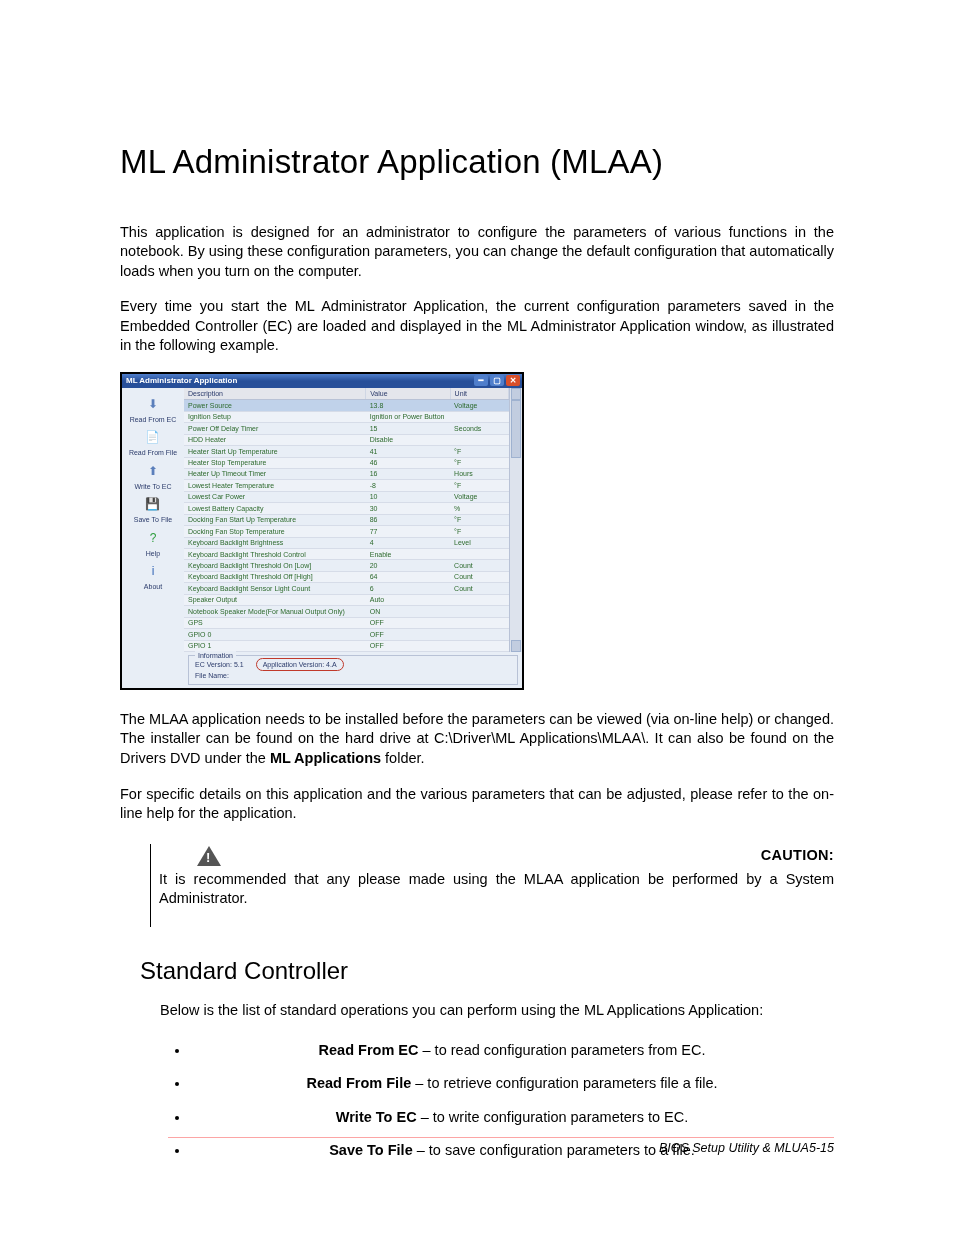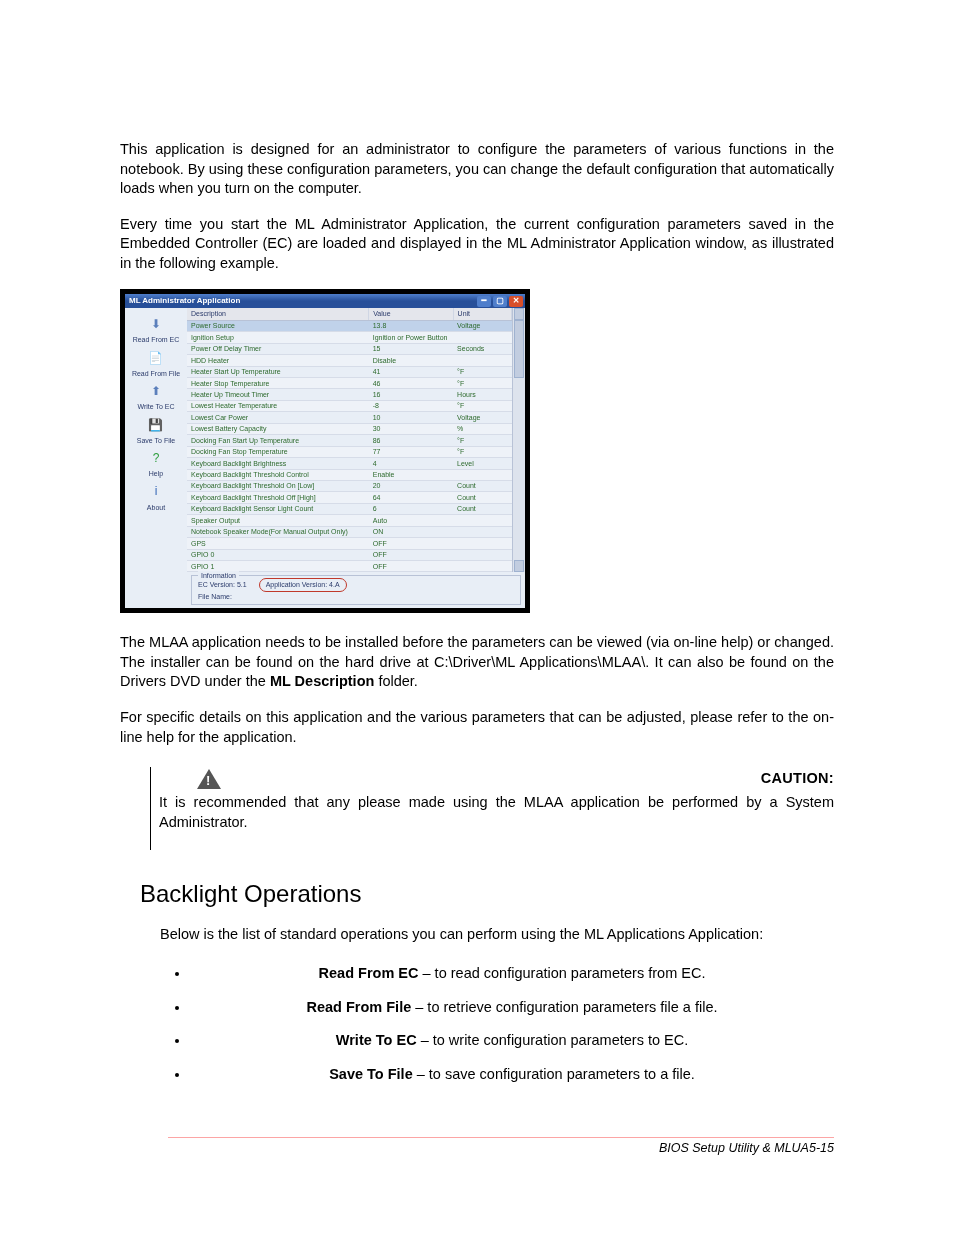--- a/index.html
+++ b/index.html
@@ -30,21 +30,21 @@
   }
   p { margin: 0 0 16px 0; text-align: justify; }
   .indent { margin-left: 40px; }
   ul.ops { list-style: disc; margin: 20px 0 0 70px; padding: 0; text-align: center; }
   ul.ops li { margin: 0 0 14px 0; }
   .b { font-weight: bold; }
 
   
   .appshot {
     width: 400px;
-    border: 5px solid #000000;
+    border: 2px solid #000000;
     margin: 0 0 20px 0;
     font-family: Tahoma, Arial, sans-serif;
     font-size: 7px;
     color: #0a3a6a;
     background: #e8eef6;
   }
   .titlebar {
     display: flex;
     align-items: center;
     justify-content: space-between;
@@ -155,20 +155,21 @@
     font-size:12.5px;
     padding-top:2px;
     margin-left:48px;
   }
 </style>
 </head>
 <body>
 
 <div class="page">
 
+  <h1>ML Administrator Application (MLAA)</h1>
 
   <p>This application is designed for an administrator to configure the parameters of various functions in the notebook. By using these configuration parameters, you can change the default configuration that automatically loads when you turn on the computer.</p>
   <p>Every time you start the ML Administrator Application, the current configuration parameters saved in the Embedded Controller (EC) are loaded and displayed in the ML Administrator Application window, as illustrated in the following example.</p>
 
   <div class="appshot">
     <div class="titlebar">
       <span>ML Administrator Application</span>
       <span class="tbtns">
         <span>━</span>
         <span>▢</span>
@@ -335,34 +336,34 @@
             <span>EC Version: 5.1</span>
             <span class="ring">Application Version: 4.A</span>
           </div>
           <div>File Name:</div>
         </div>
       </div>
     </div>
   </div>
 
   <p>
-    <span>The MLAA application needs to be installed before the parameters can be viewed (via on-line help) or changed.  The installer can be found on the hard drive at C:\Driver\ML Applications\MLAA\.  It can also be found on the Drivers DVD under the </span><span class="b">ML Description</span><span> folder.</span>
+    <span>The MLAA application needs to be installed before the parameters can be viewed (via on-line help) or changed.  The installer can be found on the hard drive at C:\Driver\ML Applications\MLAA\.  It can also be found on the Drivers DVD under the </span><span class="b">ML Applications</span><span> folder.</span>
   </p>
 
   <p>For specific details on this application and the various parameters that can be adjusted, please refer to the on-line help for the application.</p>
 
   <div class="caution">
     <div class="hd">
       <span class="tri"></span>
       <span class="lbl">CAUTION:</span>
     </div>
     <p>It is recommended that any please made using the MLAA application be performed by a System Administrator.</p>
   </div>
 
-  <h2>Backlight Operations</h2>
+  <h2>Standard Controller</h2>
 
   <p class="indent">Below is the list of standard operations you can perform using the ML Applications Application:</p>
 
   <ul class="ops">
     <li><span class="b">Read From EC</span><span> – to read configuration parameters from EC.</span></li>
     <li><span class="b">Read From File</span><span> – to retrieve configuration parameters file a file.</span></li>
     <li><span class="b">Write To EC</span><span> – to write configuration parameters to EC.</span></li>
     <li><span class="b">Save To File</span><span> – to save configuration parameters to a file.</span></li>
   </ul>
 

